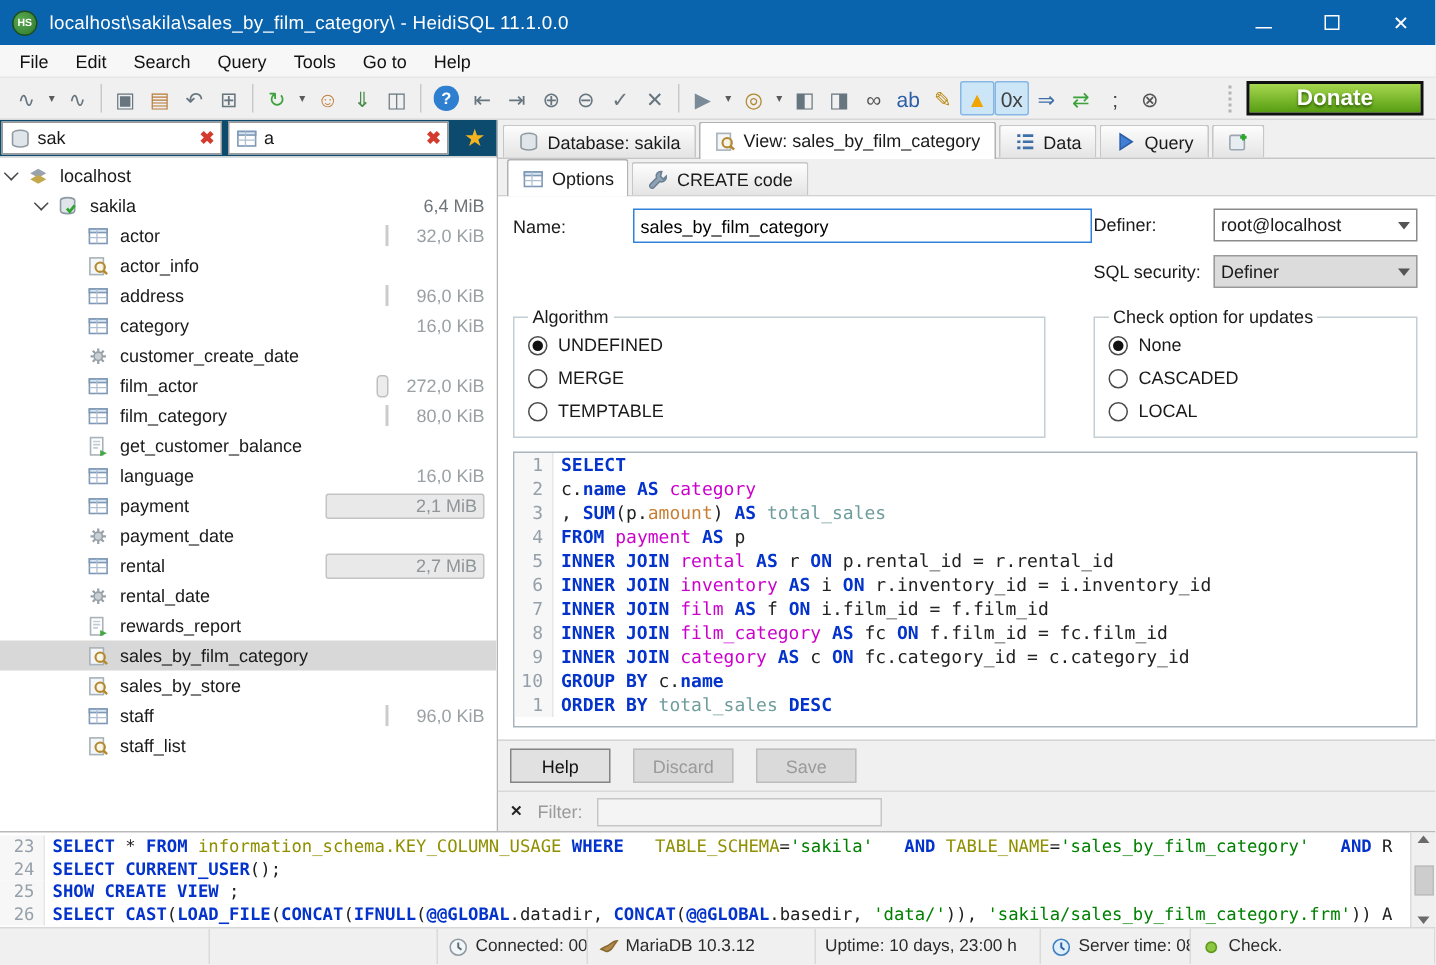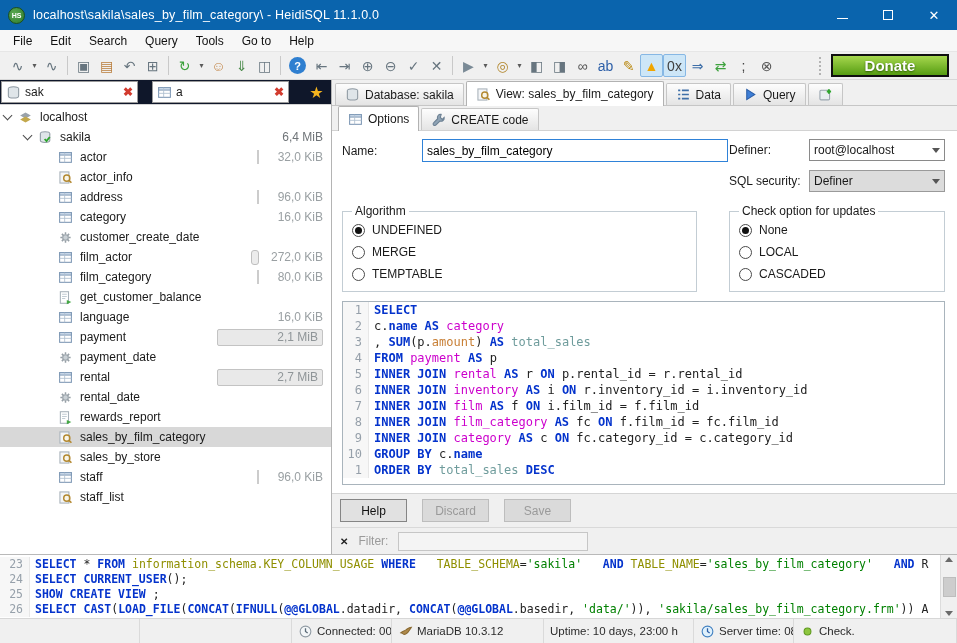--- a/index.html
+++ b/index.html
@@ -25,21 +25,21 @@
   .tb-btn.active{background:#cde6f7;border-color:#86b7e4}
   .tb-btn.round{background:#2f7fd0;color:#fff;border-radius:50%;min-width:17px;height:17px;font-size:11px;font-weight:bold;margin:0 4px}
   .tb-sep{width:1px;height:19px;background:#c9c9c9;margin:0 4px}
   .tb-spacer{flex:1}
   .tb-grip{width:4px;height:18px;border-left:2px dotted #b3b3b3;margin-right:8px}
   .donate{width:118px;height:23px;border:2px solid #101010;background:linear-gradient(#a6d74e,#569d12);color:#fff;font-weight:bold;font-size:15px;display:flex;align-items:center;justify-content:center;text-shadow:0 1px 2px #2c5b00;margin-right:2px}
 
   
   .content{display:flex;height:474px}
   .sidebar{width:332px;background:#fff;border-right:1px solid #b4b4b4;display:flex;flex-direction:column}
-  .filters{display:flex;height:25px;background:#0f172a;border-bottom:1px solid #d4d4d4;padding:1px;gap:14px;align-items:stretch}
+  .filters{display:flex;height:25px;background:#0c4a6e;border-bottom:1px solid #d4d4d4;padding:1px;gap:4px;align-items:stretch}
   .filter-box{flex:1;display:flex;align-items:center;background:#fff;border:1px solid #9a9a9a;padding:0 4px;gap:4px;min-width:0}
   .clear-x{color:#d23b2e;font-weight:bold;margin-left:auto;font-size:12px}
   .star-btn{width:27px;display:flex;align-items:center;justify-content:center;color:#f4b41f;font-size:16px}
   .tree{flex:1;overflow:hidden;padding-top:2px;background:#fff}
   .tree-row{height:20px;display:flex;align-items:center;padding-right:8px}
   .tree-row.selected{background:#d8d8d8}
   .chev{width:7px;height:7px;border-right:1.5px solid #4a4a4a;border-bottom:1.5px solid #4a4a4a;transform:rotate(45deg);margin:-3px 7px 0 0;flex:none}
   .tlabel{margin-left:7px;white-space:nowrap}
   .bold{font-weight:normal}
   .size-cell{margin-left:auto;display:flex;align-items:center;gap:6px}
@@ -591,25 +591,25 @@
         </fieldset>
         <fieldset class="fs-check">
           <legend>Check option for updates</legend>
           <div id="check-options">
               <div class="radio">
                 <span class="rb on"></span>
                 <span>None</span>
               </div>
               <div class="radio">
                 <span class="rb"></span>
-                <span>LOCAL</span>
+                <span>CASCADED</span>
               </div>
               <div class="radio">
                 <span class="rb"></span>
-                <span>CASCADED</span>
+                <span>LOCAL</span>
               </div>
             </div>
         </fieldset>
       </div>
 
       <div class="editor">
         <div id="editor-lines">
             <div class="code-line"><span class="gut">1</span><span class="tk-k">SELECT</span></div>
             <div class="code-line"><span class="gut">2</span><span class="tk-p">c.</span><span class="tk-k">name</span><span class="tk-p"> </span><span class="tk-k">AS</span><span class="tk-p"> </span><span class="tk-t">category</span></div>
             <div class="code-line"><span class="gut">3</span><span class="tk-p">, </span><span class="tk-k">SUM</span><span class="tk-p">(p.</span><span class="tk-i">amount</span><span class="tk-p">) </span><span class="tk-k">AS</span><span class="tk-p"> </span><span class="tk-a">total_sales</span></div>

